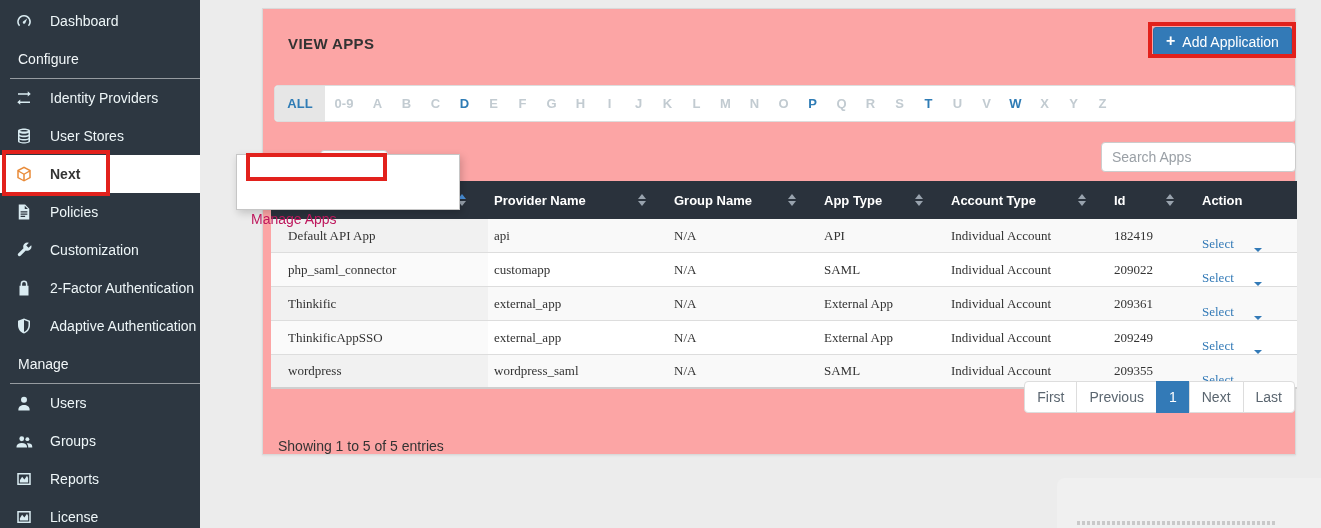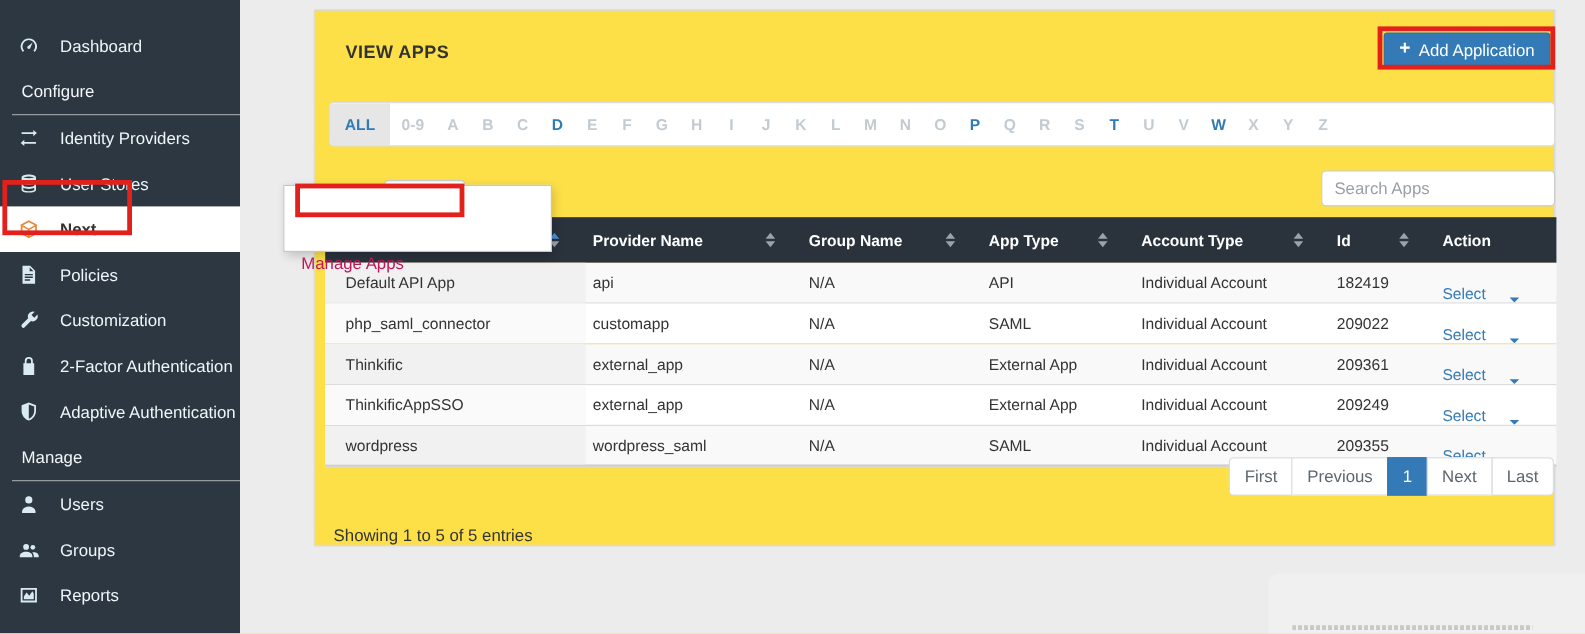--- a/index.html
+++ b/index.html
@@ -1,35 +1,35 @@
 <!DOCTYPE html>
 <html><head>
 <meta charset="utf-8">
 <style>
   * { margin:0; padding:0; box-sizing:border-box; }
   html,body { width:1321px; height:528px; }
   body { font-family:"Liberation Sans", sans-serif; background:#ececec; overflow:hidden; }
   #screen { position:relative; width:1321px; height:528px; background:#ececec; overflow:hidden; }
 
   
-  .sidebar { position:absolute; left:0; top:0; width:200px; height:528px; background:#2d3741; padding-top:19px; z-index:10; }
+  .sidebar { position:absolute; left:0; top:0; width:200px; height:528px; background:#2d3741; padding-top:2px; z-index:10; }
   .side-item { height:38px; display:flex; align-items:center; padding-left:15px; gap:17px; color:#eef6f8; font-size:14px; cursor:pointer; }
   .side-icon { width:18px; height:18px; display:inline-flex; align-items:center; justify-content:center; color:#d9ebf1; flex:none; }
   .side-item.active { background:#ffffff; }
   .side-item.active .side-label { color:#333; font-weight:bold; }
   .side-item.active .side-icon { color:#e98b39; }
   .side-section { height:38px; display:flex; align-items:center; padding-left:18px; color:#f2f7f9; font-size:14px; }
   .side-divider { border-top:1px solid rgba(255,255,255,.5); margin-left:10px; }
 
   
   .flyout { position:absolute; left:236px; top:154px; width:224px; height:56px; background:#fff; border:1px solid #c6c6c6; box-shadow:2px 3px 8px rgba(0,0,0,.18); z-index:30; padding-top:4px; }
   .flyout-item { height:25px; line-height:25px; padding-left:14px; font-size:14px; color:#be185d; cursor:pointer; white-space:nowrap;margin-top:48px; }
 
   
-  .panel { position:absolute; left:262px; top:8px; width:1034px; height:447px; background:#fde047; border:1px solid #d9d9d9; box-shadow:0 1px 2px rgba(0,0,0,.06); z-index:5; }
+  .panel { position:absolute; left:262px; top:8px; width:1034px; height:447px; background:#fca5a5; border:1px solid #d9d9d9; box-shadow:0 1px 2px rgba(0,0,0,.06); z-index:5; }
   .panel-title { position:absolute; left:25px; top:26px; font-size:15px; font-weight:bold; color:#333; letter-spacing:.4px; }
 
   .add-btn { position:absolute; left:890px; top:18px; height:29px; background:#337ab7; border:1px solid #2e6da4; border-radius:3px; color:#fff; font-size:14px; display:flex; align-items:center; gap:7px; padding:0 12px; cursor:pointer; }
   .add-btn .plus { font-size:16px; font-weight:bold; line-height:1; position:relative; top:-1px; }
 
   .alpha-bar { position:absolute; left:11px; top:76px; width:1022px; height:37px; border:1px solid #ddd; border-radius:4px; display:flex; align-items:stretch; overflow:hidden; background:#fff; }
   .alpha-cell { display:flex; align-items:center; justify-content:center; width:29px; font-size:13px; font-weight:bold; color:#c2cbd1; cursor:pointer; flex:none; }
   .alpha-cell.all { width:50px; background:#e6e6e6; color:#2f7cb5;text-align:right; }
   .alpha-cell.num { width:38px; }
   .alpha-cell.hl { color:#2f7cb5; }
@@ -45,21 +45,21 @@
   .tbl { position:absolute; left:8px; top:172px; width:1026px; }
   .tbl-grid { display:grid; grid-template-columns:217px 180px 150px 127px 163px 88px 101px; }
   .thead { background:#2a323c; height:38px; }
   .th { position:relative; display:flex; align-items:center; color:#fff; font-size:13px; font-weight:bold; }
   .th.c1 { padding-left:17px; }
   .th.pad { padding-left:6px; }
   .sort-arrows { position:absolute; right:22px; top:50%; transform:translateY(-50%); display:flex; flex-direction:column; gap:2px; }
   .tri-up { width:0; height:0; border-left:4px solid transparent; border-right:4px solid transparent; border-bottom:5px solid #99a3ae; }
   .tri-down { width:0; height:0; border-left:4px solid transparent; border-right:4px solid transparent; border-top:5px solid #99a3ae; }
   .tri-up.asc { border-bottom-color:#4a90d9; }
-  .tr { height:34px; border-bottom:1px solid #ddd; background:#fff; }
+  .tr { height:34px; border-bottom:1px solid #ddd; background:#fff;font-family:Liberation Serif, serif; }
   .tr.odd { background:#f9f9f9; }
   .td { display:flex; align-items:center; font-size:13px; color:#333; overflow:hidden; white-space:nowrap; }
   .td.c1 { padding-left:17px; background:#fafafa; }
   .tr.odd .td.c1 { background:#f1f1f1; }
   .td.pad { padding-left:6px; }
   .tr:last-child { border-bottom:2px solid #cfcfcf; }
   .select-link { color:#337ab7; font-size:13px; text-decoration:none; display:inline-flex; align-items:flex-end; gap:20px; cursor:pointer;margin-top:17px; }
   .caret { width:0; height:0; border-left:4px solid transparent; border-right:4px solid transparent; border-top:4px solid #337ab7; display:inline-block; }
 
   .summary { position:absolute; left:15px; top:397px; font-size:14px; color:#333;margin-top:32px; }

